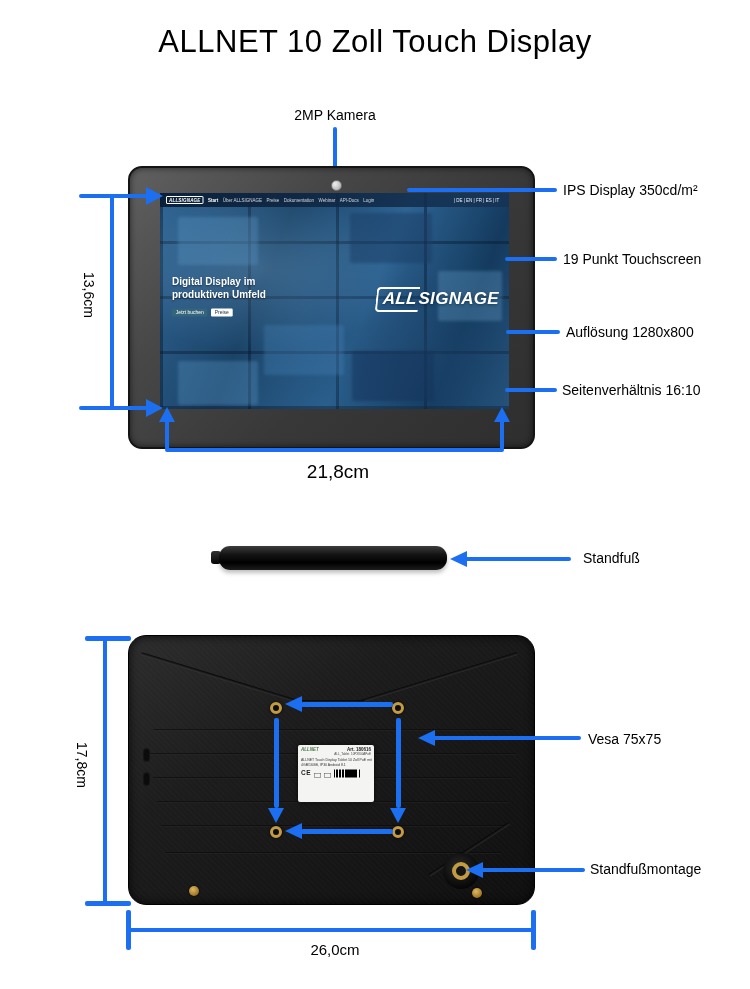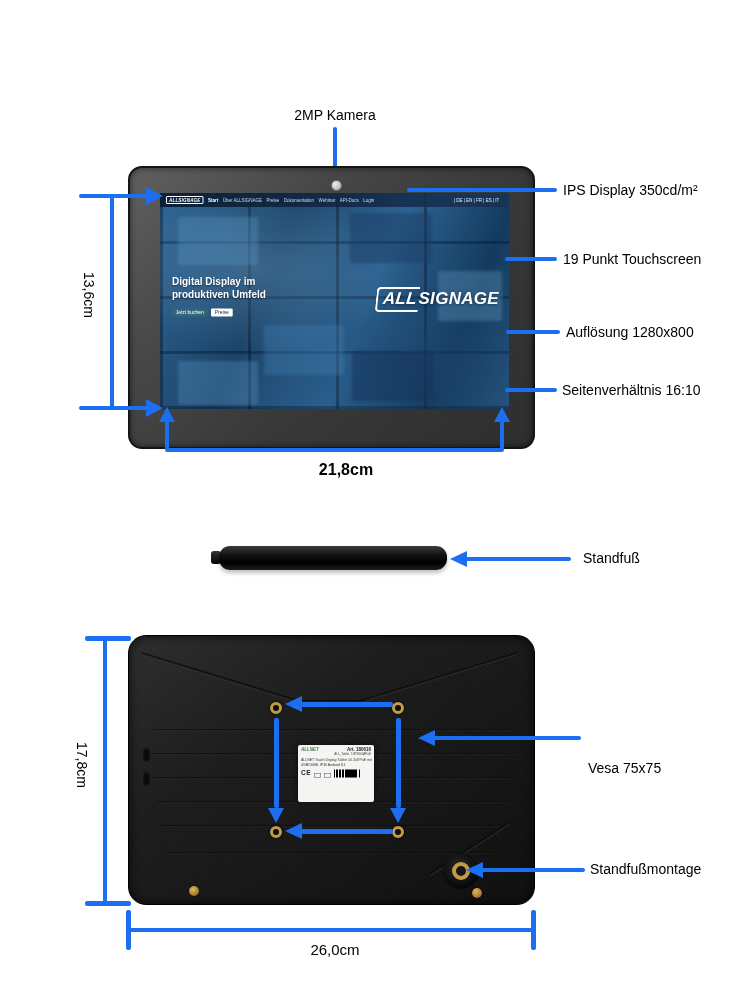--- a/index.html
+++ b/index.html
@@ -92,20 +92,21 @@
     background:linear-gradient(180deg,#3c3c3c 0%,#141414 35%,#000 70%,#1d1d1d 100%);
     box-shadow:0 3px 4px rgba(0,0,0,.25); }
   .stand-nub { position:absolute; left:211px; top:551px; width:10px; height:13px; border-radius:3px;
     background:linear-gradient(180deg,#333,#050505); }
 </style>
 </head>
 <body>
 
 <div class="page">
 
+  <div class="page-title">ALLNET 10 Zoll Touch Display</div>
 
   <div class="lbl" style="left:335px; top:107px; transform:translateX(-50%);">2MP Kamera</div>
   <div class="line" style="left:333px; top:127px; width:4px; height:52px;"></div>
 
   <div class="tablet-front">
     <div class="camera-dot"></div>
     <div class="screen">
 
       <div class="tile" style="left:18px;top:24px;width:80px;height:48px;background:rgba(90,150,195,.35);"></div>
       <div class="tile" style="left:190px;top:20px;width:82px;height:50px;background:rgba(25,60,100,.5);"></div>
@@ -160,21 +161,21 @@
   <div class="ah ah-right" style="left:146px; top:187px;"></div>
   <div class="line" style="left:79px; top:406px; width:70px; height:4px;"></div>
   <div class="ah ah-right" style="left:146px; top:399px;"></div>
   <div class="lbl vtext" style="left:81px; top:272px;">13,6cm</div>
 
   <div class="line" style="left:165px; top:448px; width:339px; height:4px;"></div>
   <div class="line" style="left:165px; top:420px; width:4px; height:30px;"></div>
   <div class="ah ah-up" style="left:159px; top:407px;"></div>
   <div class="line" style="left:500px; top:420px; width:4px; height:30px;"></div>
   <div class="ah ah-up" style="left:494px; top:407px;"></div>
-  <div class="lbl" style="left:346px; top:461px; transform:translateX(-50%); font-size:16px;font-weight:bold;">21,8cm</div>
+  <div class="lbl" style="left:338px; top:461px; transform:translateX(-50%); font-size:19px;">21,8cm</div>
 
   <div class="stand-nub"></div>
   <div class="stand-rod"></div>
   <div class="ah ah-left" style="left:450px; top:551px;"></div>
   <div class="line" style="left:465px; top:557px; width:106px; height:4px;"></div>
   <div class="lbl" style="left:583px; top:550px;">Standfuß</div>
 
   <div class="tablet-back">
 
     <div class="ridge" style="left:12px; top:16px; width:168px; transform:rotate(17deg); transform-origin:left center;"></div>
@@ -226,21 +227,21 @@
 
     <div class="mount-boss">
       <div class="mount-ring"></div>
     </div>
     <div class="screw" style="left:60px; top:250px;"></div>
     <div class="screw" style="left:343px; top:252px;"></div>
   </div>
 
   <div class="ah ah-left" style="left:418px; top:730px;"></div>
   <div class="line" style="left:433px; top:736px; width:148px; height:4px;"></div>
-  <div class="lbl" style="left:588px; top:760px;">Vesa 75x75</div>
+  <div class="lbl" style="left:588px; top:731px;">Vesa 75x75</div>
 
   <div class="ah ah-left" style="left:466px; top:862px;"></div>
   <div class="line" style="left:481px; top:868px; width:104px; height:4px;"></div>
   <div class="lbl" style="left:590px; top:861px;">Standfußmontage</div>
 
   <div class="line" style="left:103px; top:637px; width:4px; height:268px;"></div>
   <div class="line" style="left:85px; top:636px; width:46px; height:5px;"></div>
   <div class="line" style="left:85px; top:901px; width:46px; height:5px;"></div>
   <div class="lbl vtext" style="left:74px; top:742px;">17,8cm</div>
 

